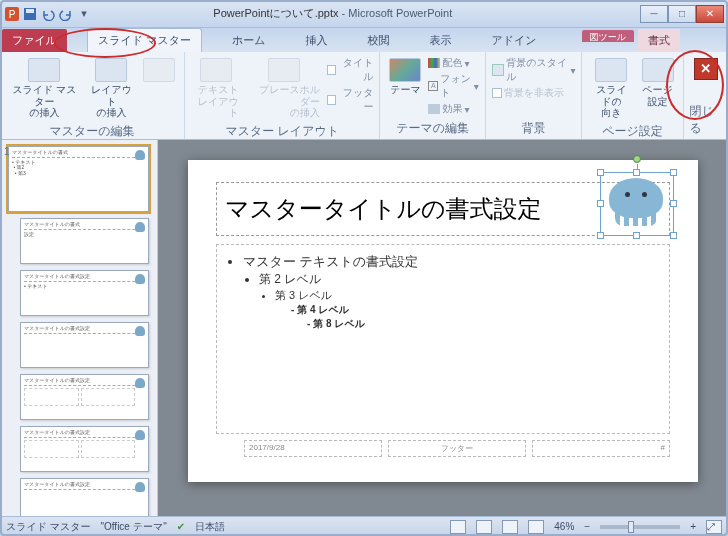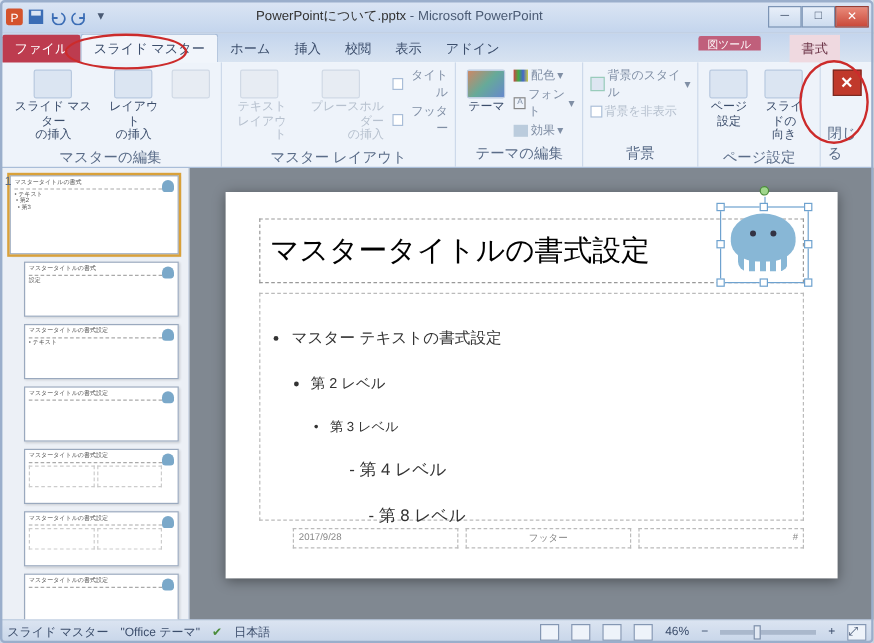--- a/index.html
+++ b/index.html
@@ -10,21 +10,21 @@
 .qat { display: flex; gap: 2px; align-items: center; }
 .qat-ico { width: 16px; height: 16px; display: inline-flex; align-items: center; justify-content: center; }
 .titletext { flex: 1; text-align: center; }
 .title-file { color: #333; }
 .toolstab { background: #c05f7b; color: #fff; padding: 3px 8px 0; font-size: 10px; margin-left: 8px; border-radius: 2px 2px 0 0; margin-top: 44px; }
 .winctl { display: flex; gap: 0; margin-left: 6px; }
 .winbtn { width: 28px; height: 18px; border: 1px solid #7c94b5; background: linear-gradient(#e8eff9,#cddcef); display: flex; align-items: center; justify-content: center; font-size: 10px; }
 .winbtn.close { background: linear-gradient(#e98a7a,#c9493a); color: #fff; border-color: #953c33; }
 
 
-.ribtabs { height: 24px; display: flex; align-items: flex-end; background: linear-gradient(#c4d5ed,#d8e3f1); padding-left: 2px; font-size: 11px; }
+.ribtabs { height: 24px; display: flex; align-items: flex-end; background: linear-gradient(#c4d5ed,#d8e3f1); padding-left: 2px; font-size: 11px; gap: 20px; }
 .ribtab { padding: 4px 10px; color: #3b4d6b; cursor: default; }
 .ribtab.file { background: #bd3c4f; color: #fff; border-radius: 2px 2px 0 0; }
 .ribtab.active { background: #f1f5fb; border: 1px solid #a9bdd8; border-bottom: none; border-radius: 3px 3px 0 0; }
 .ribtab.fmt { background: #efd9e0; color: #6b3346; }
 
 
 .ellipse1 { position: absolute; border: 2px solid #cc2b2b; border-radius: 50%; width: 102px; height: 30px; left: 54px; top: 28px; pointer-events: none; }
 
 
 .ribbon { height: 88px; background: #eef3fa; border-bottom: 1px solid #a9bdd8; display: flex; font-size: 10px; color: #3b4d6b; }
@@ -61,24 +61,24 @@
 .jellyimg .eye.l { left:16px; } .jellyimg .eye.r { right:16px; }
 .selbox { position:absolute; border:1px solid #6ea2cf; right:24px; top:12px; width:74px; height:64px; }
 .selbox i { position:absolute; width:7px; height:7px; background:#fff; border:1px solid #6ea2cf; }
 .selbox i:nth-child(1){left:-4px;top:-4px}.selbox i:nth-child(2){right:-4px;top:-4px}.selbox i:nth-child(3){left:-4px;bottom:-4px}.selbox i:nth-child(4){right:-4px;bottom:-4px}
 .selbox i:nth-child(5){left:50%;top:-4px;margin-left:-4px}.selbox i:nth-child(6){left:50%;bottom:-4px;margin-left:-4px}
 .selbox i:nth-child(7){top:50%;left:-4px;margin-top:-4px}.selbox i:nth-child(8){top:50%;right:-4px;margin-top:-4px}
 .rothandle{position:absolute;left:50%;top:-18px;margin-left:-4px;width:8px;height:8px;border:1px solid #4a8c3a;background:#9fd68c;border-radius:50%}
 .rothandle::after{content:"";position:absolute;left:3px;top:8px;width:1px;height:6px;background:#6ea2cf}
 
 .bodybox { border: 1px dashed #bbb; padding: 8px 10px; font-size: 13px; color: #333; height: 190px; }
-.bodybox ul { list-style: disc; padding-left: 16px; margin-top: 20px; }
+.bodybox ul { list-style: disc; padding-left: 16px; }
 .bodybox ul ul { list-style: disc; font-size: 12px; }
 .bodybox ul ul ul { font-size: 11px; }
-.bodybox ul ul ul ul { font-size: 14px; list-style: none; }
+.bodybox ul ul ul ul { font-size: 10px; list-style: none; font-weight: bold; }
 .bodybox ul ul ul ul li::before { content: "- "; }
 .footerrow { display: flex; gap: 6px; margin-top: 6px; padding-left: 28px; }
 .footerbox { flex: 1; border: 1px dashed #bbb; font-size: 8px; color: #888; padding: 2px 4px; }
 .footerbox.c { text-align: center; }
 .footerbox.r { text-align: right; }
 
 
 .statusbar { height: 20px; background: linear-gradient(#dbe4f1,#c7d5e9); border-top: 1px solid #a9bdd8; display: flex; align-items: center; font-size: 10px; color: #3b4d6b; padding: 0 6px; gap: 10px; }
 .statusbar .spacer { flex: 1; }
 .viewbtn { width: 16px; height: 14px; border: 1px solid #8497b3; background: #eef3fa; }
@@ -220,27 +220,27 @@
           </div>
       </div>
     </div>
     <div class="grplabel">背景</div>
   </div>
 
   <div class="ribgrp">
     <div class="grpbody">
       <div class="bigbtn">
         <div class="bigico"></div>
+        <span style="white-space:pre-line">スライドの
+向き</span>
+      </div>
+      <div class="bigbtn">
+        <div class="bigico"></div>
         <span style="white-space:pre-line">ページ
 設定</span>
-      </div>
-      <div class="bigbtn">
-        <div class="bigico"></div>
-        <span style="white-space:pre-line">スライドの
-向き</span>
       </div>
     </div>
     <div class="grplabel">ページ設定</div>
   </div>
 
   <div class="ribgrp" style="border-right:none">
     <div class="grpbody">
       <div class="bigbtn">
         <div class="closeico">✕</div>
       </div>

